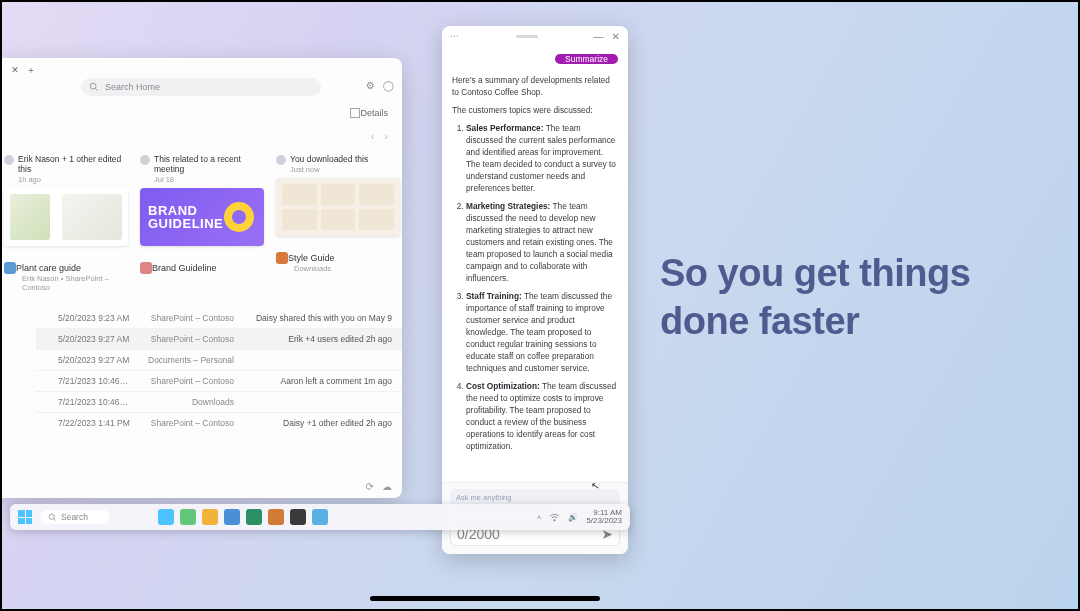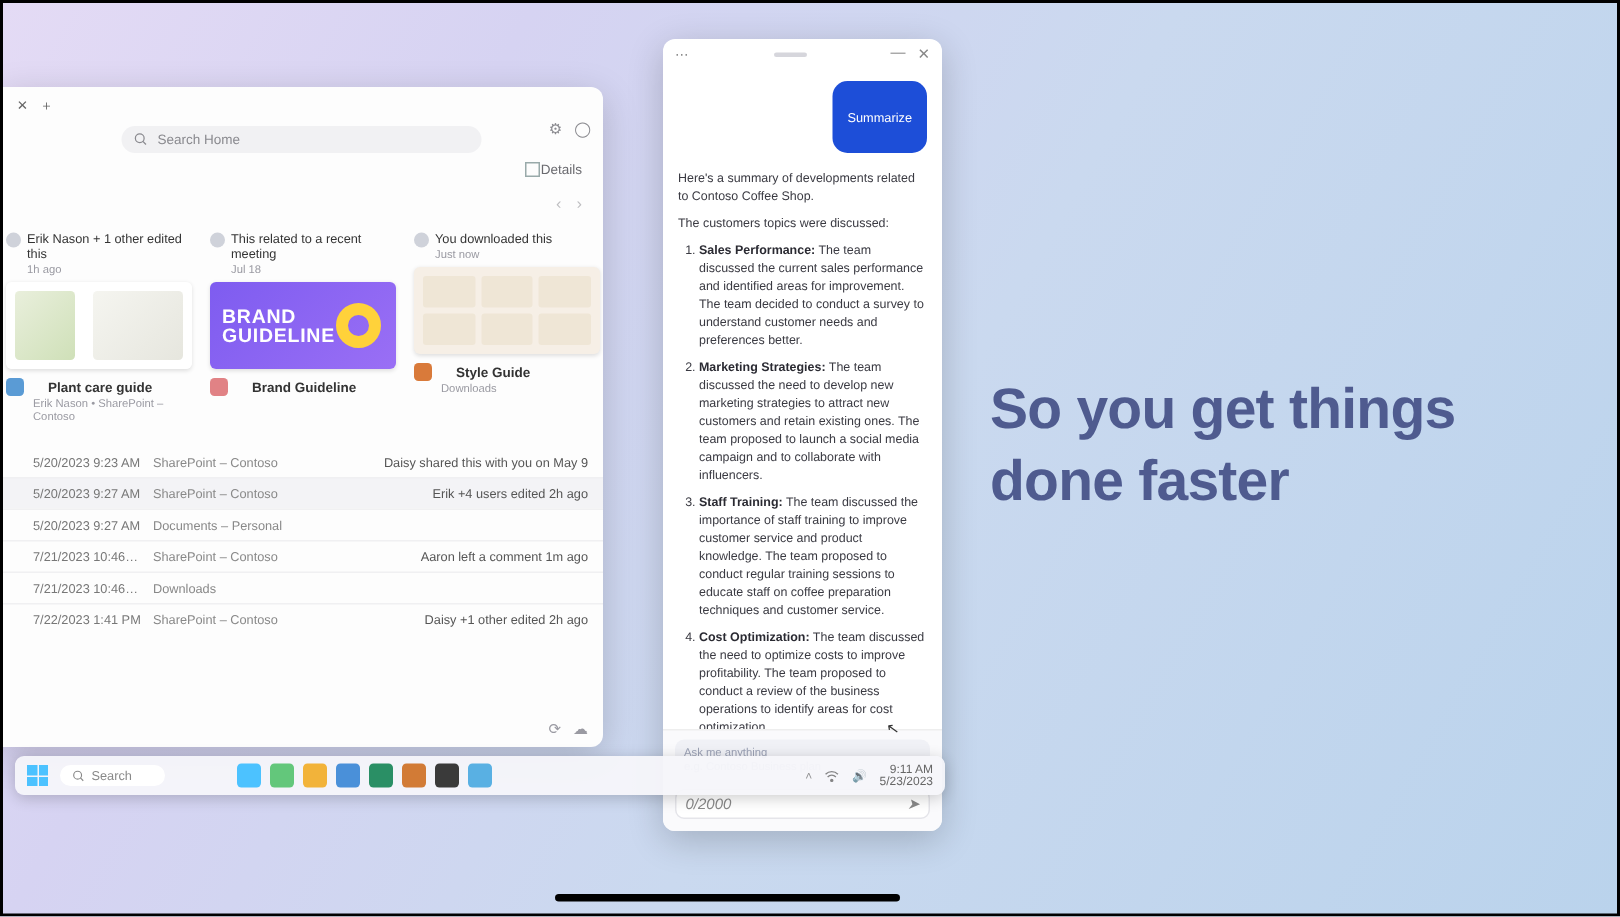--- a/index.html
+++ b/index.html
@@ -20,76 +20,76 @@
 
   
   .main-window {
     position: absolute; left: 0; top: 58px; width: 402px; height: 440px;
     background: #fdfdfd; border-radius: 0 8px 8px 0;
     box-shadow: 0 6px 24px rgba(0,0,0,.18);
     overflow: hidden;
   }
   .tabbar { height: 20px; display:flex; align-items:center; gap:6px; padding: 4px 10px 0 10px; color:#666; font-size:9px;}
   .tabbar .tab-close, .tabbar .tab-new { width:10px; height:10px; display:inline-flex; align-items:center; justify-content:center; }
-  .addrbar { height: 24px; display:flex; align-items:flex-end; justify-content:center; padding:0 26px; gap:6px;}
+  .addrbar { height: 24px; display:flex; align-items:flex-start; justify-content:center; padding:0 26px; gap:6px;}
   .search-pill { flex:1; max-width:240px; height:18px; background:#f1f1f3; border-radius:10px; display:flex; align-items:center; padding:0 8px; gap:6px; color:#8a8a8f; font-size:9px;}
   .addr-icons { position:absolute; right:8px; top:22px; display:flex; gap:8px; color:#8a8a8f; font-size:10px;}
   .cmd-row { height:22px; display:flex; justify-content:flex-end; align-items:center; padding:0 14px; gap:0; color:#6a6a6f; font-size:9px;}
   .cmd-row .box{ width:10px;height:10px;border:1px solid #9aa;}
   .section-nav { height:24px; display:flex; justify-content:flex-end; align-items:center; padding:0 14px; gap:10px; color:#8a8a8f; font-size:11px;}
   .section-nav .chev{opacity:.55}
 
   .cards { display:flex; gap:12px; padding:6px 12px 2px 4px; }
   .card { width:124px; }
   .card .caption{ font-size:8.5px; color:#333; line-height:1.2; margin-bottom:4px; display:flex; gap:4px; align-items:flex-start;}
   .card .caption .dot{ width:10px;height:10px;border-radius:50%; background:#cfd2da; flex:0 0 auto; margin-top:1px;}
   .card .sub{ font-size:7.5px; color:#9a9aa2; margin-top:1px;}
   .thumb { width:124px; height:58px; border-radius:4px; background:#eceae4; box-shadow:0 1px 3px rgba(0,0,0,.12);}
   .thumb.plant { background: linear-gradient(180deg,#fff,#fff); position:relative; overflow:hidden;}
   .thumb.plant::before{content:"";position:absolute;left:6px;top:6px;width:40px;height:46px;background:linear-gradient(135deg,#e9efdc,#cfe0b8);border-radius:3px;}
   .thumb.plant::after{content:"";position:absolute;right:6px;top:6px;width:60px;height:46px;background:linear-gradient(135deg,#f5f5f0,#e6e6de);border-radius:3px;}
   .thumb.brand { background: linear-gradient(135deg,#7e5cf0,#9a6ff5); color:#fff; display:flex; align-items:center; padding:0 8px; font-weight:700; font-size:13px; letter-spacing:.5px; line-height:1.05; position:relative;}
   .thumb.brand .ring{ position:absolute; right:10px; top:14px; width:30px;height:30px;border:8px solid #ffd23a;border-radius:50%;}
   .thumb.style { background:#f6efe6; display:grid; grid-template-columns:repeat(3,1fr); gap:4px; padding:6px;}
   .thumb.style span{ background:#efe6d6; border-radius:2px;}
-  .card .title-row{ display:flex; align-items:center; gap:16px; margin-top:6px; font-size:9px; color:#333; font-weight:700;}
+  .card .title-row{ display:flex; align-items:center; gap:0; margin-top:16px; font-size:9px; color:#333; font-weight:400;}
   .card .title-row .ic{ width:12px;height:12px;border-radius:3px;background:#e18285;}
   .card .title-row .ic.pp{ background:#d97a3a;}
   .card .title-row .ic.doc{ background:#5a9bd5;}
   .card .subtitle{ font-size:7.5px; color:#9a9aa2; margin-left:18px;}
 
   .table { margin-top:14px; font-size:8.5px; color:#555;}
-  .row { display:grid; grid-template-columns: 80px 96px 1fr; padding:5px 10px 5px 22px; border-top:1px solid #f0f0f2;}
+  .row { display:grid; grid-template-columns: 80px 96px 1fr; padding:5px 10px 5px 22px; border-top:1px solid #f0f0f2;margin-left:36px;}
   .row:first-child{border-top:none;}
   .row.hl{ background:#f3f3f6;}
   .row .c1{ color:#777;}
-  .row .c2{ color:#888;}
+  .row .c2{ color:#888;text-align:right;}
   .row .c3{ color:#555;text-align:right;}
   .footer-icons{ position:absolute; right:10px; bottom:6px; display:flex; gap:8px; color:#9a9aa2; font-size:10px;}
 
   
   .side-panel {
     position:absolute; left:442px; top:26px; width:186px; height:528px;
     background:#fff; border-radius:8px; box-shadow: 0 6px 24px rgba(0,0,0,.2);
     display:flex; flex-direction:column; overflow:hidden;
   }
   .sp-titlebar{ height:20px; display:flex; align-items:center; justify-content:space-between; padding:0 8px; color:#888; font-size:9px;}
   .sp-titlebar .handle{ width:22px;height:3px;background:#d6d6dc;border-radius:2px; margin:0 auto;}
   .sp-titlebar .actions{ display:flex; gap:8px; font-size:10px; color:#888;}
   .sp-body{ flex:1; padding:8px 10px 4px 10px; overflow:hidden;}
   .user-chip{ display:flex; justify-content:flex-end; margin-bottom:10px;}
-  .user-chip span{ background:#1d4ed8; color:#fff; font-size:8.5px; padding:19px 10px; border-radius:10px;}
+  .user-chip span{ background:#a21caf; color:#fff; font-size:8.5px; padding:0 10px; border-radius:10px;}
   .reply{ font-size:8.3px; color:#3a3a42; line-height:1.45; }
   .reply p{ margin-bottom:6px;}
   .reply ol{ padding-left:14px;}
   .reply li{ margin-bottom:6px;}
   .reply b{ color:#2a2a32;}
   .sp-input-wrap{ padding:6px 8px 8px 8px; border-top:1px solid #eee; background:#fafafc;}
   .sp-suggest{ font-size:7.5px; color:#9aa0b4; background:#f0f1f6; border-radius:6px; padding:4px 6px; margin-bottom:6px; line-height:1.3;}
-  .sp-input{ display:flex; align-items:center; background:#fff; border:1px solid #e5e5ea; border-radius:6px; padding:3px 6px; font-size:10px; color:#888; justify-content:space-between;font-style:italic;}
+  .sp-input{ display:flex; align-items:center; background:#fff; border:1px solid #e5e5ea; border-radius:6px; padding:3px 6px; font-size:14px; color:#888; justify-content:space-between;}
   .cursor-arrow{ position:absolute; left:591px; top:480px; font-size:10px; color:#333; transform:rotate(-10deg);}
 
   
   .taskbar {
     position:absolute; left:10px; bottom:30px; width:620px; height:26px;
     background:rgba(245,246,250,.95); border-radius:6px;
     box-shadow:0 2px 10px rgba(0,0,0,.2);
     display:flex; align-items:center; padding:0 8px; gap:8px; font-size:10px; color:#555;
   }
   .taskbar .start{ width:14px;height:14px; display:grid; grid-template-columns:1fr 1fr; grid-template-rows:1fr 1fr; gap:1px;}

